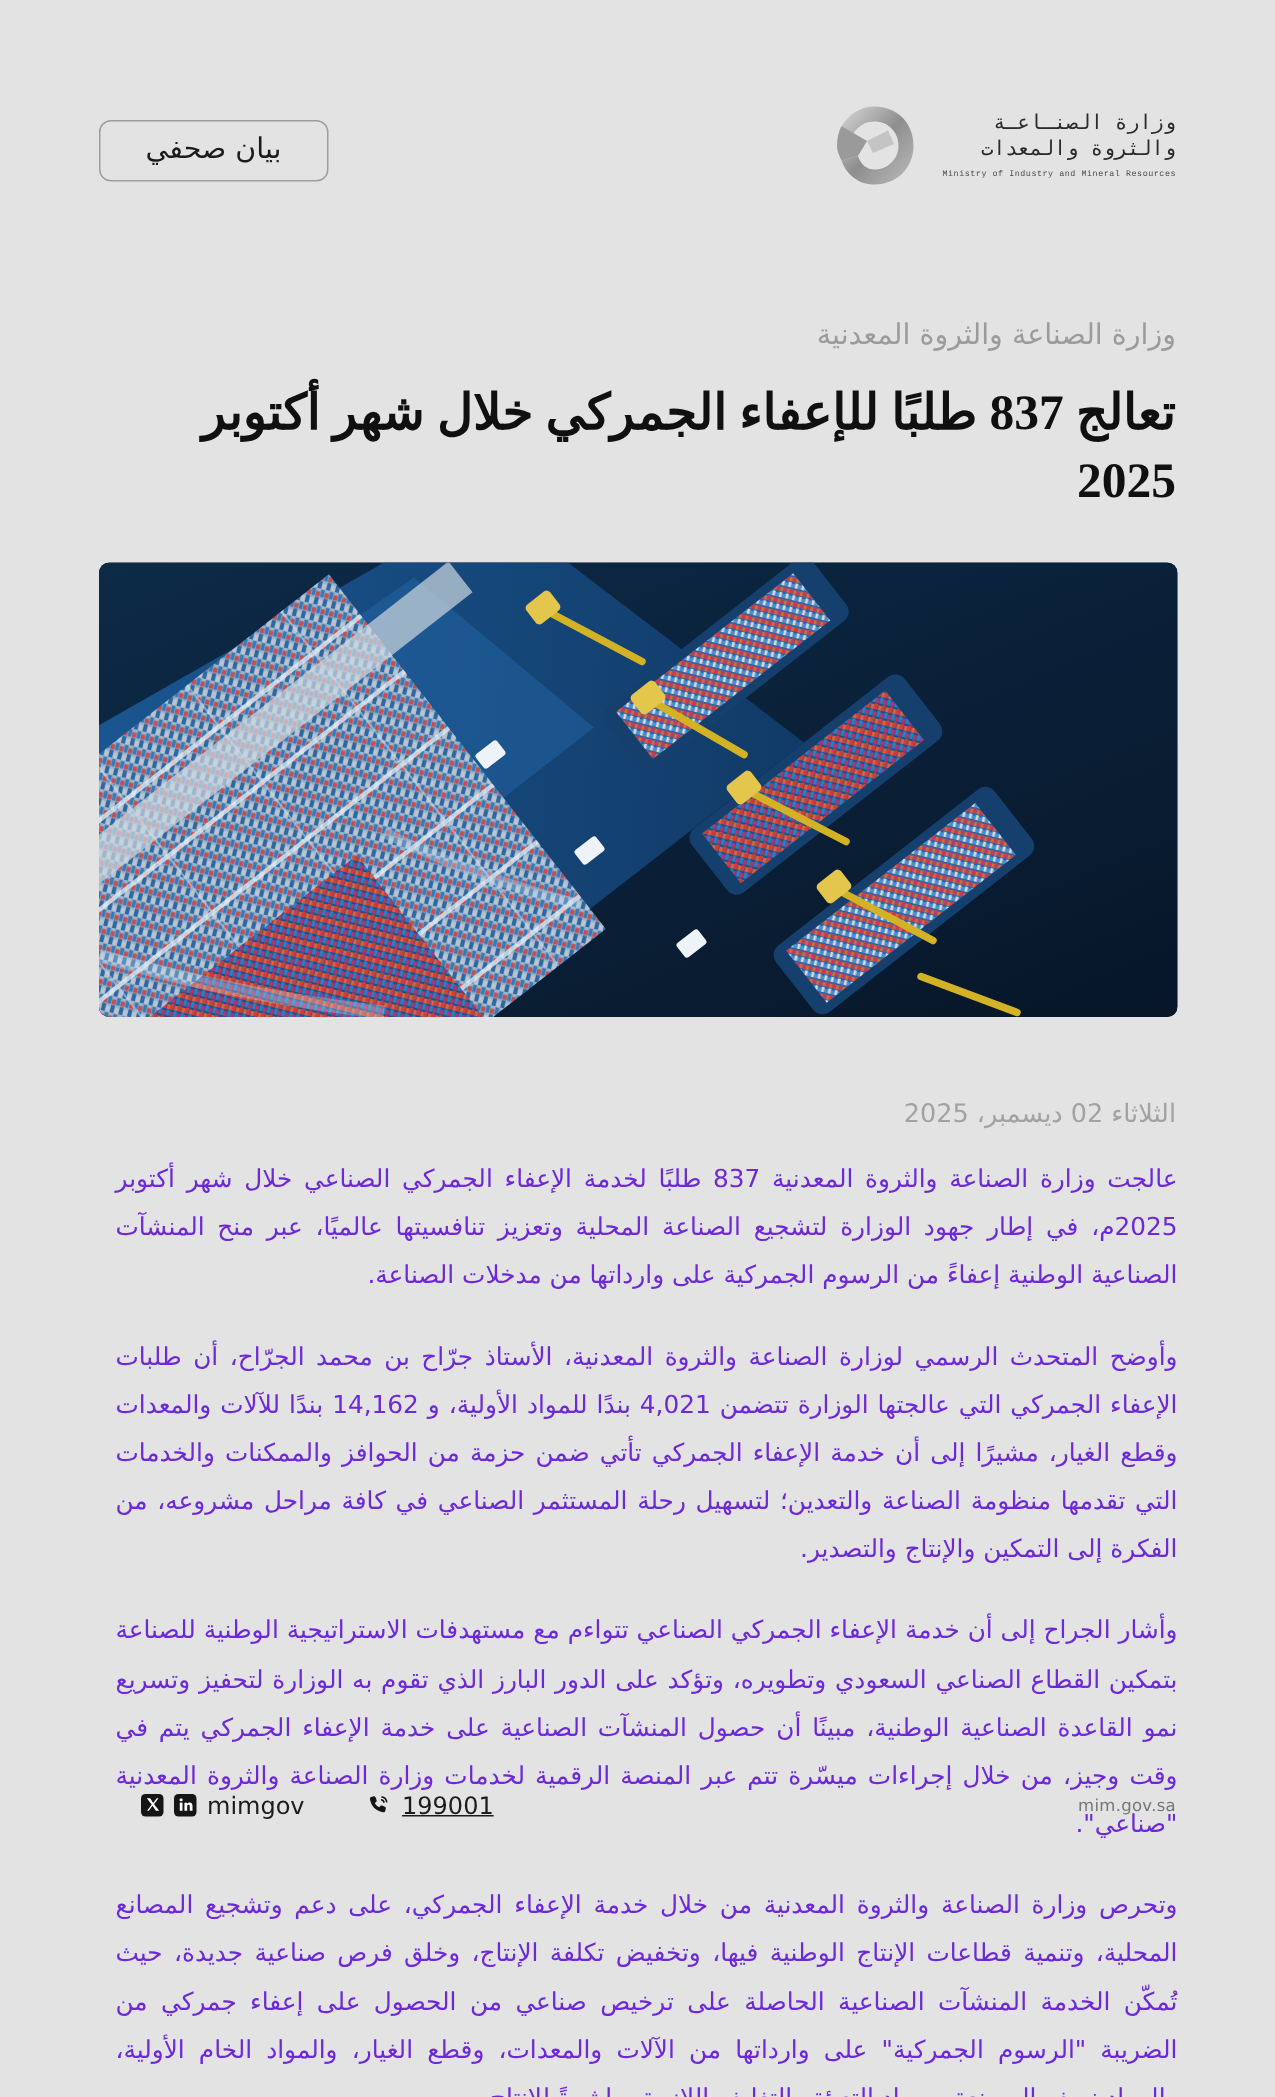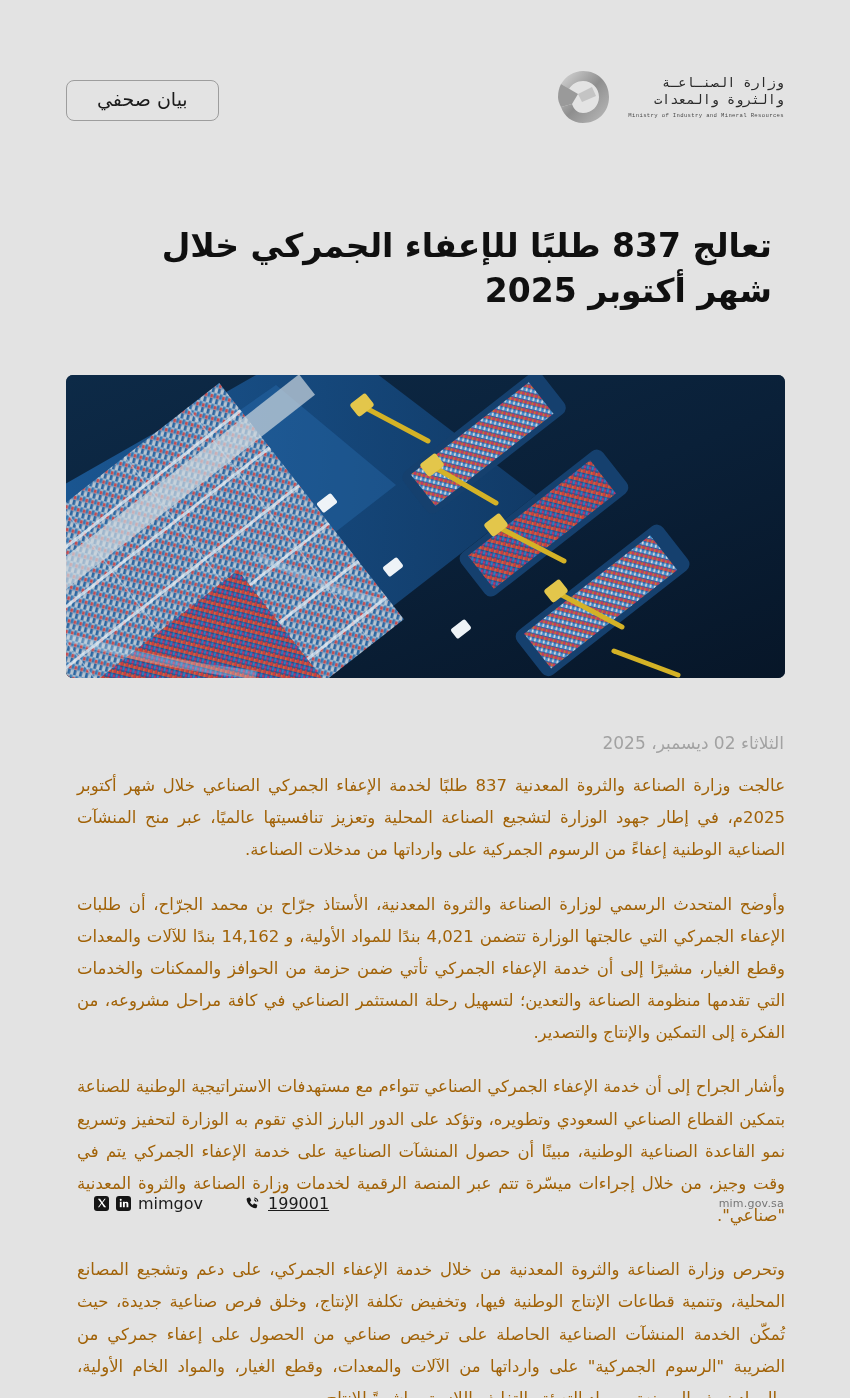--- a/index.html
+++ b/index.html
@@ -63,23 +63,24 @@
     font-size:19px;
     color:#9b9b9b;
     letter-spacing:.4px;
     margin:0 0 20px 0;
     font-weight:400;
   }
   .headline{
     font-size:33px;
     font-weight:700;
     color:#101010;
-    margin:12px;
+    margin:0;
     line-height:1.35;
     letter-spacing:-.2px;
+    font-family:Liberation Serif, serif;
   }
 
   
   .hero{
     position:absolute;left:66px;top:375px;
     width:719px;height:303px;
     border-radius:7px;
     overflow:hidden;
     background:#0a2038;
   }
@@ -94,21 +95,21 @@
   }
   .article{
     position:absolute;top:770px;left:66px;right:65px;
     text-align:justify;
     direction:rtl;
   }
   .article p{
     margin:0 0 22px 11px;
     font-size:16.5px;
     line-height:1.95;
-    color:#a16207;
+    color:#6d28d9;
     text-align:justify;
     text-justify:inter-word;
   }
   .article p:last-child{margin-bottom:0;}
 
   
   .footer{
     position:absolute;left:66px;right:66px;bottom:22px;height:30px;
     direction:ltr;
     display:flex;align-items:center;
@@ -156,20 +157,21 @@
           </defs>
           <path d="M31 5 C46 5 57 16 57 31 C57 46 46 57 31 57 C20 57 12 50 9 41 L20 38 C22 44 26 47 31 47 C40 47 47 40 47 31 C47 22 40 15 31 15 C25 15 20 18 17 23 L9 18 C14 10 22 5 31 5 Z" fill="url(#rb)"></path>
           <path d="M9 18 L26 28 L20 38 L9 41 C7 37 6 34 6 31 C6 26 7 22 9 18 Z" fill="#9a9a9a"></path>
           <path d="M26 28 L40 21 L44 30 L30 36 Z" fill="#c4c4c4"></path>
         </svg>
       </span>
     </div>
   </div>
 
   <div class="title-block">
+    <div class="kicker">وزارة الصناعة والثروة المعدنية</div>
     <h1 class="headline">تعالج 837 طلبًا للإعفاء الجمركي خلال شهر أكتوبر 2025</h1>
   </div>
 
   <div class="hero">
     <svg viewBox="0 0 719 303" preserveAspectRatio="none" xmlns="http://www.w3.org/2000/svg">
       <defs>
         <linearGradient id="sea" x1="0" y1="0" x2="1" y2="1">
           <stop offset="0" stop-color="#0d2a47"></stop>
           <stop offset="0.55" stop-color="#0a2038"></stop>
           <stop offset="1" stop-color="#071628"></stop>

